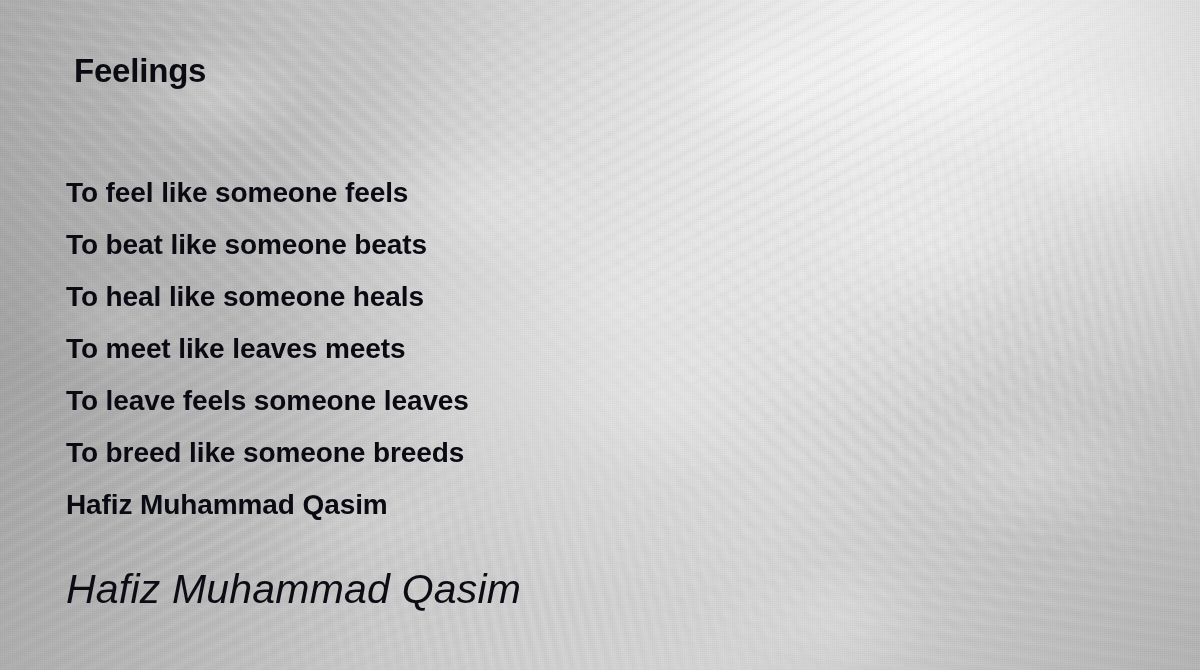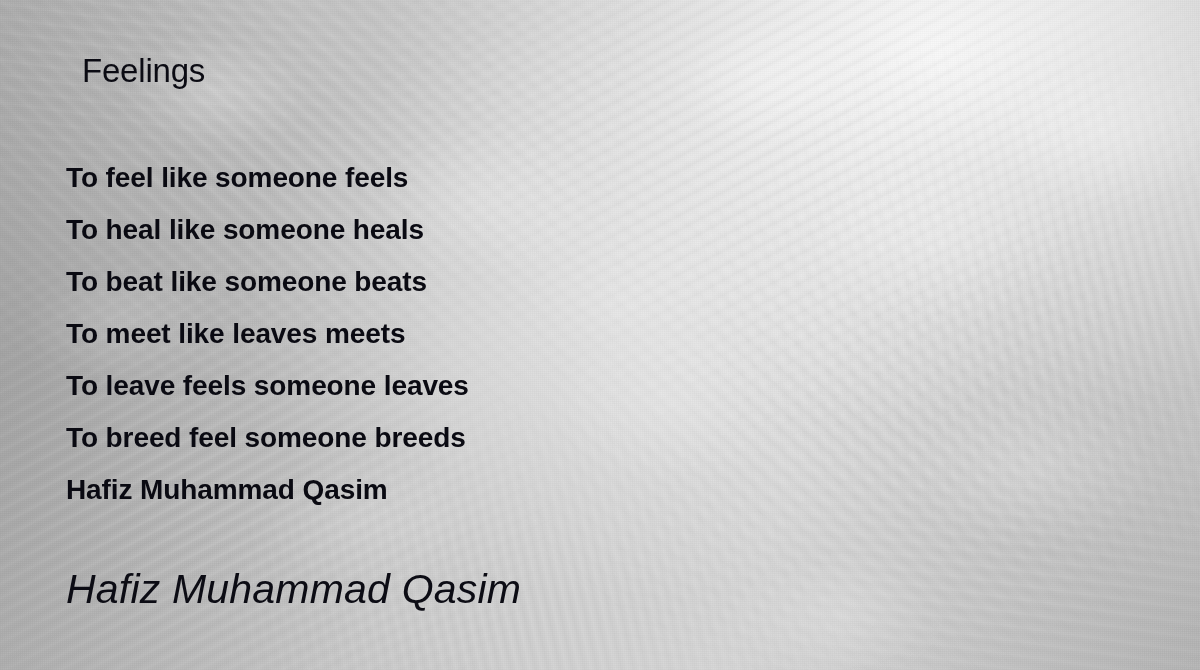--- a/index.html
+++ b/index.html
@@ -130,33 +130,33 @@
 
   
   .content {
     position:absolute;
     inset:0;
     z-index:5;
   }
 
   .poem-title {
     position:absolute;
-    left:82px;
+    left:74px;
     top:52px;
     font-size:33px;
-    font-weight:normal;
+    font-weight:bold;
     color:#0b0b13;
     letter-spacing:-0.2px;
     white-space:nowrap;
   }
 
   .poem-body {
     position:absolute;
     left:66px;
-    top:152px;
+    top:167px;
     width:700px;
   }
 
   .poem-line {
     font-size:28px;
     font-weight:bold;
     color:#0a0a12;
     line-height:52px;
     height:52px;
     letter-spacing:-0.1px;
@@ -188,24 +188,24 @@
   <div class="bg-layer bg-petals"></div>
   <div class="bg-layer bg-grain"></div>
   <div class="bg-layer bg-vignette"></div>
 
   <div class="content">
 
     <div class="poem-title">Feelings</div>
 
     <div class="poem-body">
       <div class="poem-line">To feel like someone feels</div>
+      <div class="poem-line">To beat like someone beats</div>
       <div class="poem-line">To heal like someone heals</div>
-      <div class="poem-line">To beat like someone beats</div>
       <div class="poem-line">To meet like leaves meets</div>
       <div class="poem-line">To leave feels someone leaves</div>
-      <div class="poem-line">To breed feel someone breeds</div>
+      <div class="poem-line">To breed like someone breeds</div>
       <div class="poem-line">Hafiz Muhammad Qasim</div>
     </div>
 
     <div class="poem-signature">Hafiz Muhammad Qasim</div>
 
   </div>
 </div>
 
 </body></html>

